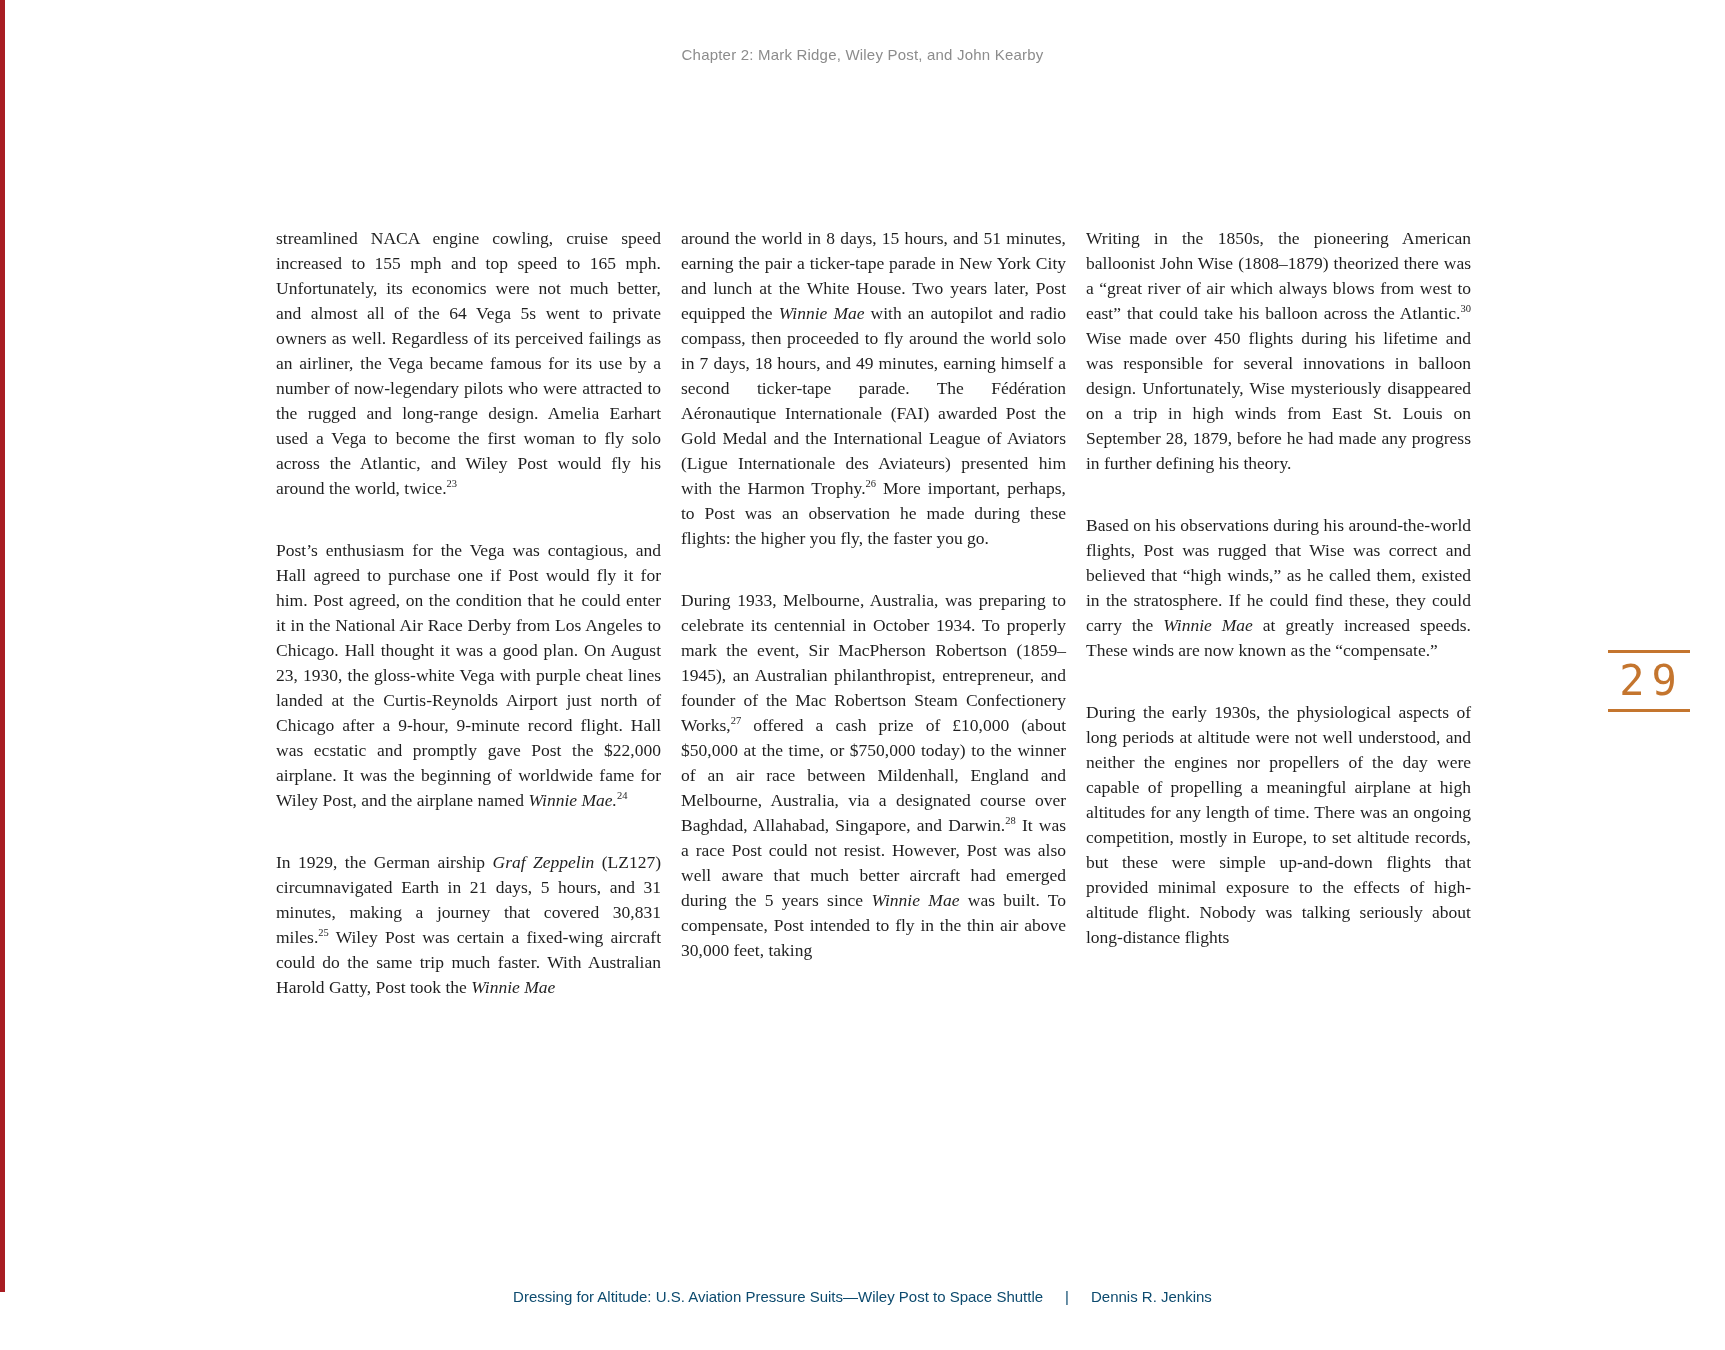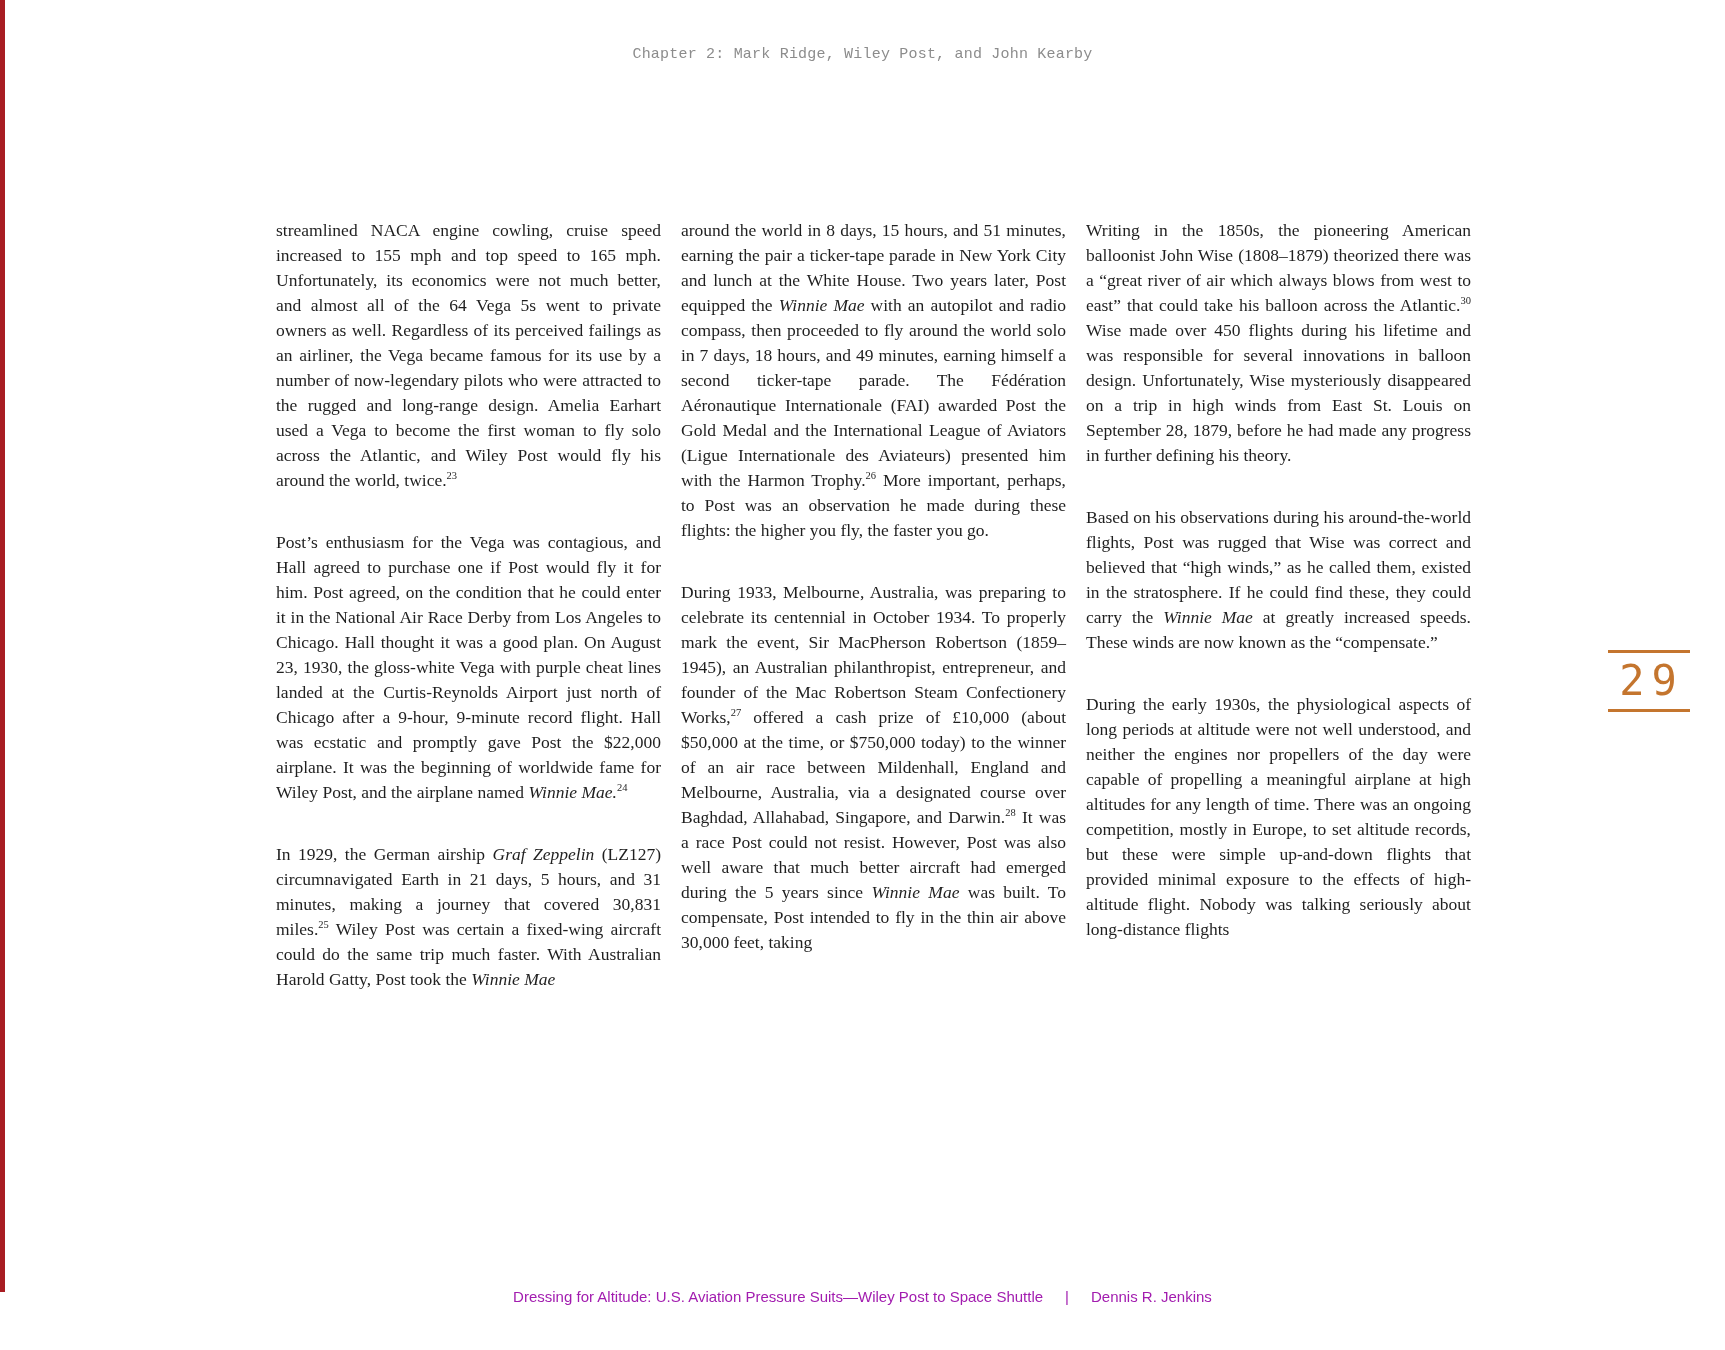--- a/index.html
+++ b/index.html
@@ -13,41 +13,41 @@
   .edge-bar {
     position: absolute;
     left: 0; top: 0;
     width: 5px; height: 1292px;
   }
   .running-head {
     position: absolute;
     top: 46px; left: 0;
     width: 1725px;
     text-align: center;
-    font-family: Liberation Mono, monospace;
+    font-family: Liberation Sans, sans-serif;
     font-size: 15px;
     letter-spacing: 0.2px;
     color: #8c8c8c;
   }
   .text-block {
     position: absolute;
     left: 276px; top: 218px;
     width: 1195px;
     display: flex;
     gap: 20px;
   }
   .col {
     width: 385px;
     font-size: 17.5px;
     line-height: 25px;
     color: #1f1f1f;
     text-align: justify;
   }
   .col p {
-    margin: 0 0 37px 0;
+    margin: 8px 0 37px 0;
   }
   .col p sup {
     font-size: 0.60em;
     line-height: 0;
     vertical-align: super;
   }
   .page-number-tab {
     position: absolute;
     left: 1608px; top: 650px;
     width: 82px;
@@ -65,21 +65,21 @@
     letter-spacing: 7px;
     padding-left: 5px; 
   }
   .page-footer {
     position: absolute;
     top: 1288px; left: 0;
     width: 1725px;
     text-align: center;
     font-family: "Liberation Sans", sans-serif;
     font-size: 15px;
-    color: #a21caf;
+    color: #0c4a6e;
   }
   .page-footer .sep {
     display: inline-block;
     margin: 0 22px;
   }
 </style>
 </head>
 <body>
 
 <div class="edge-bar" style="background: rgb(168, 29, 34);"></div>

